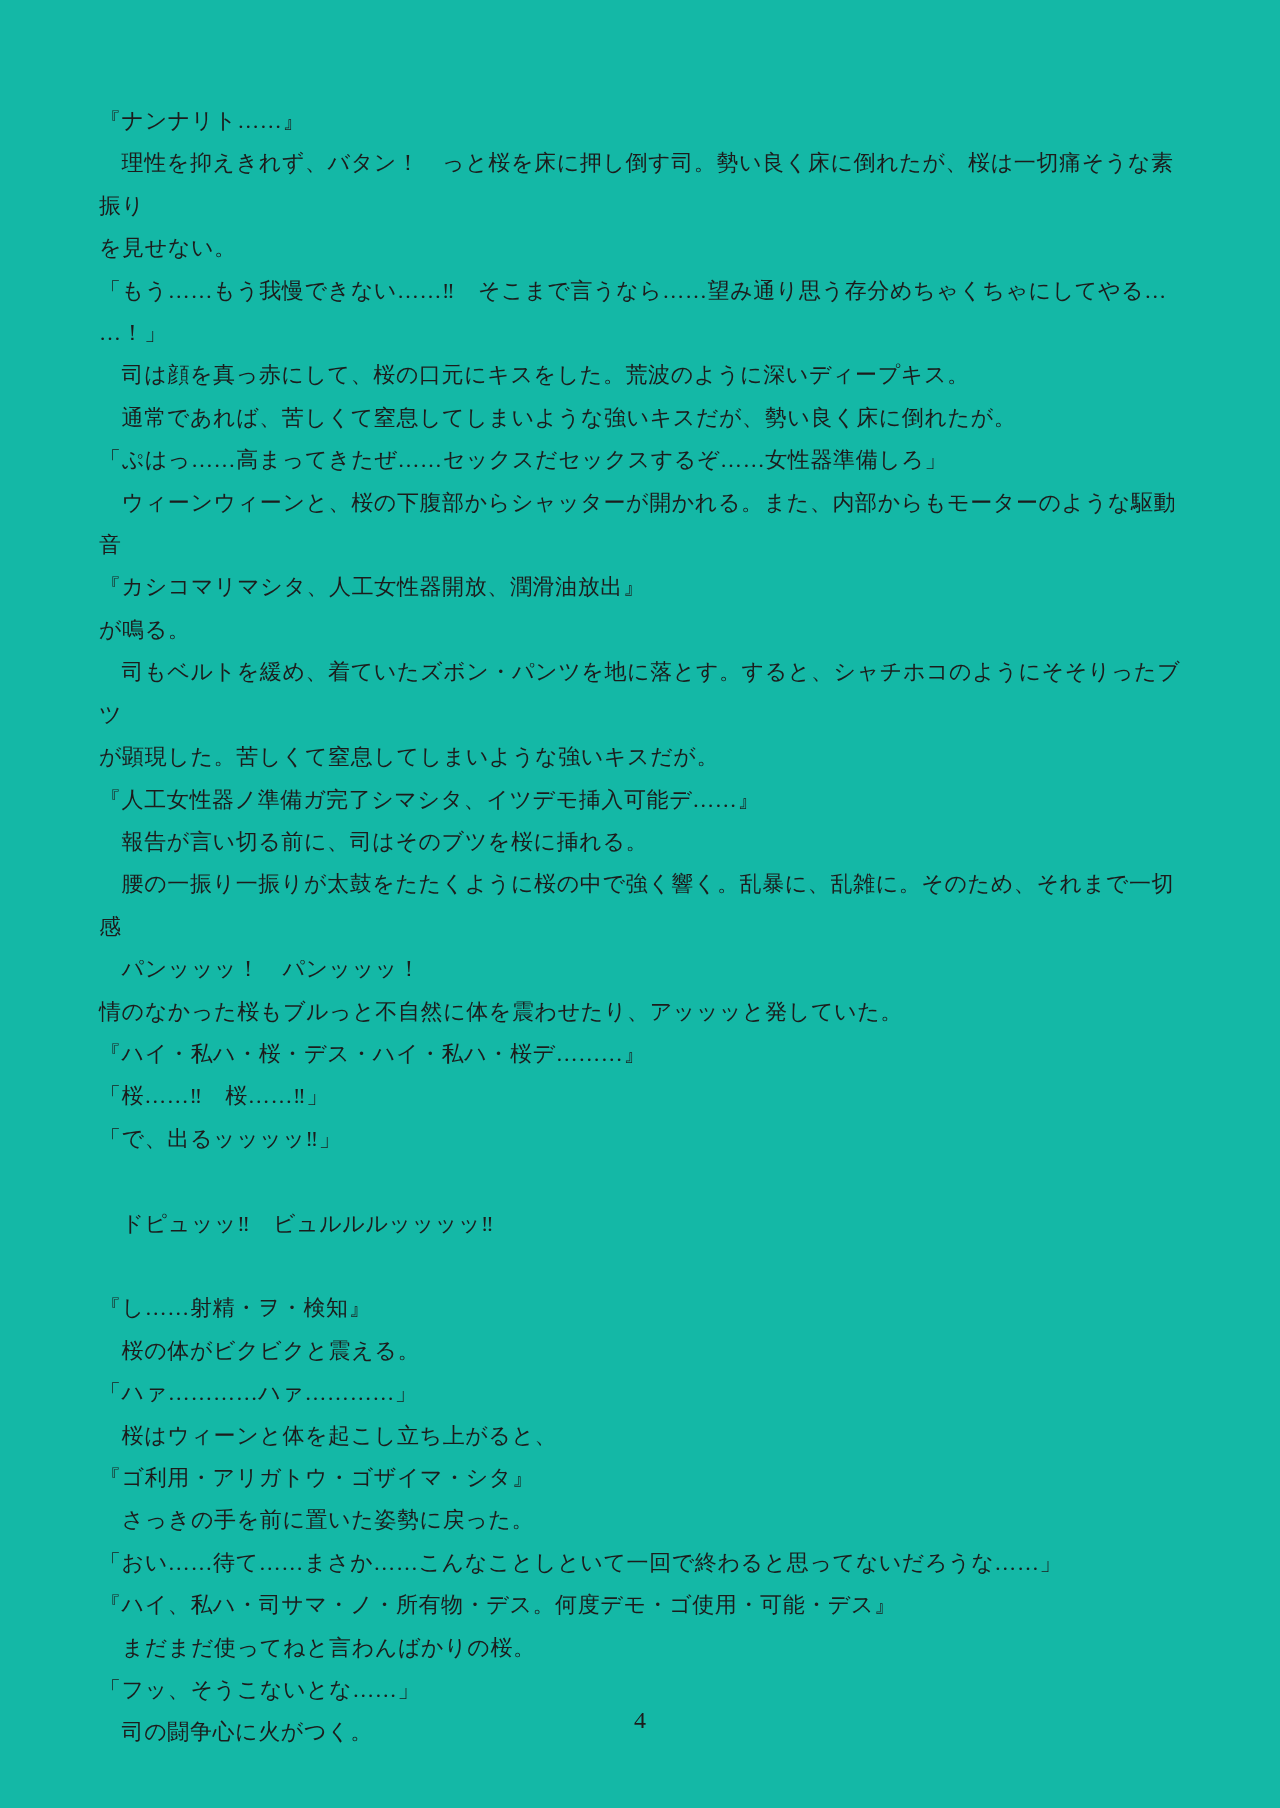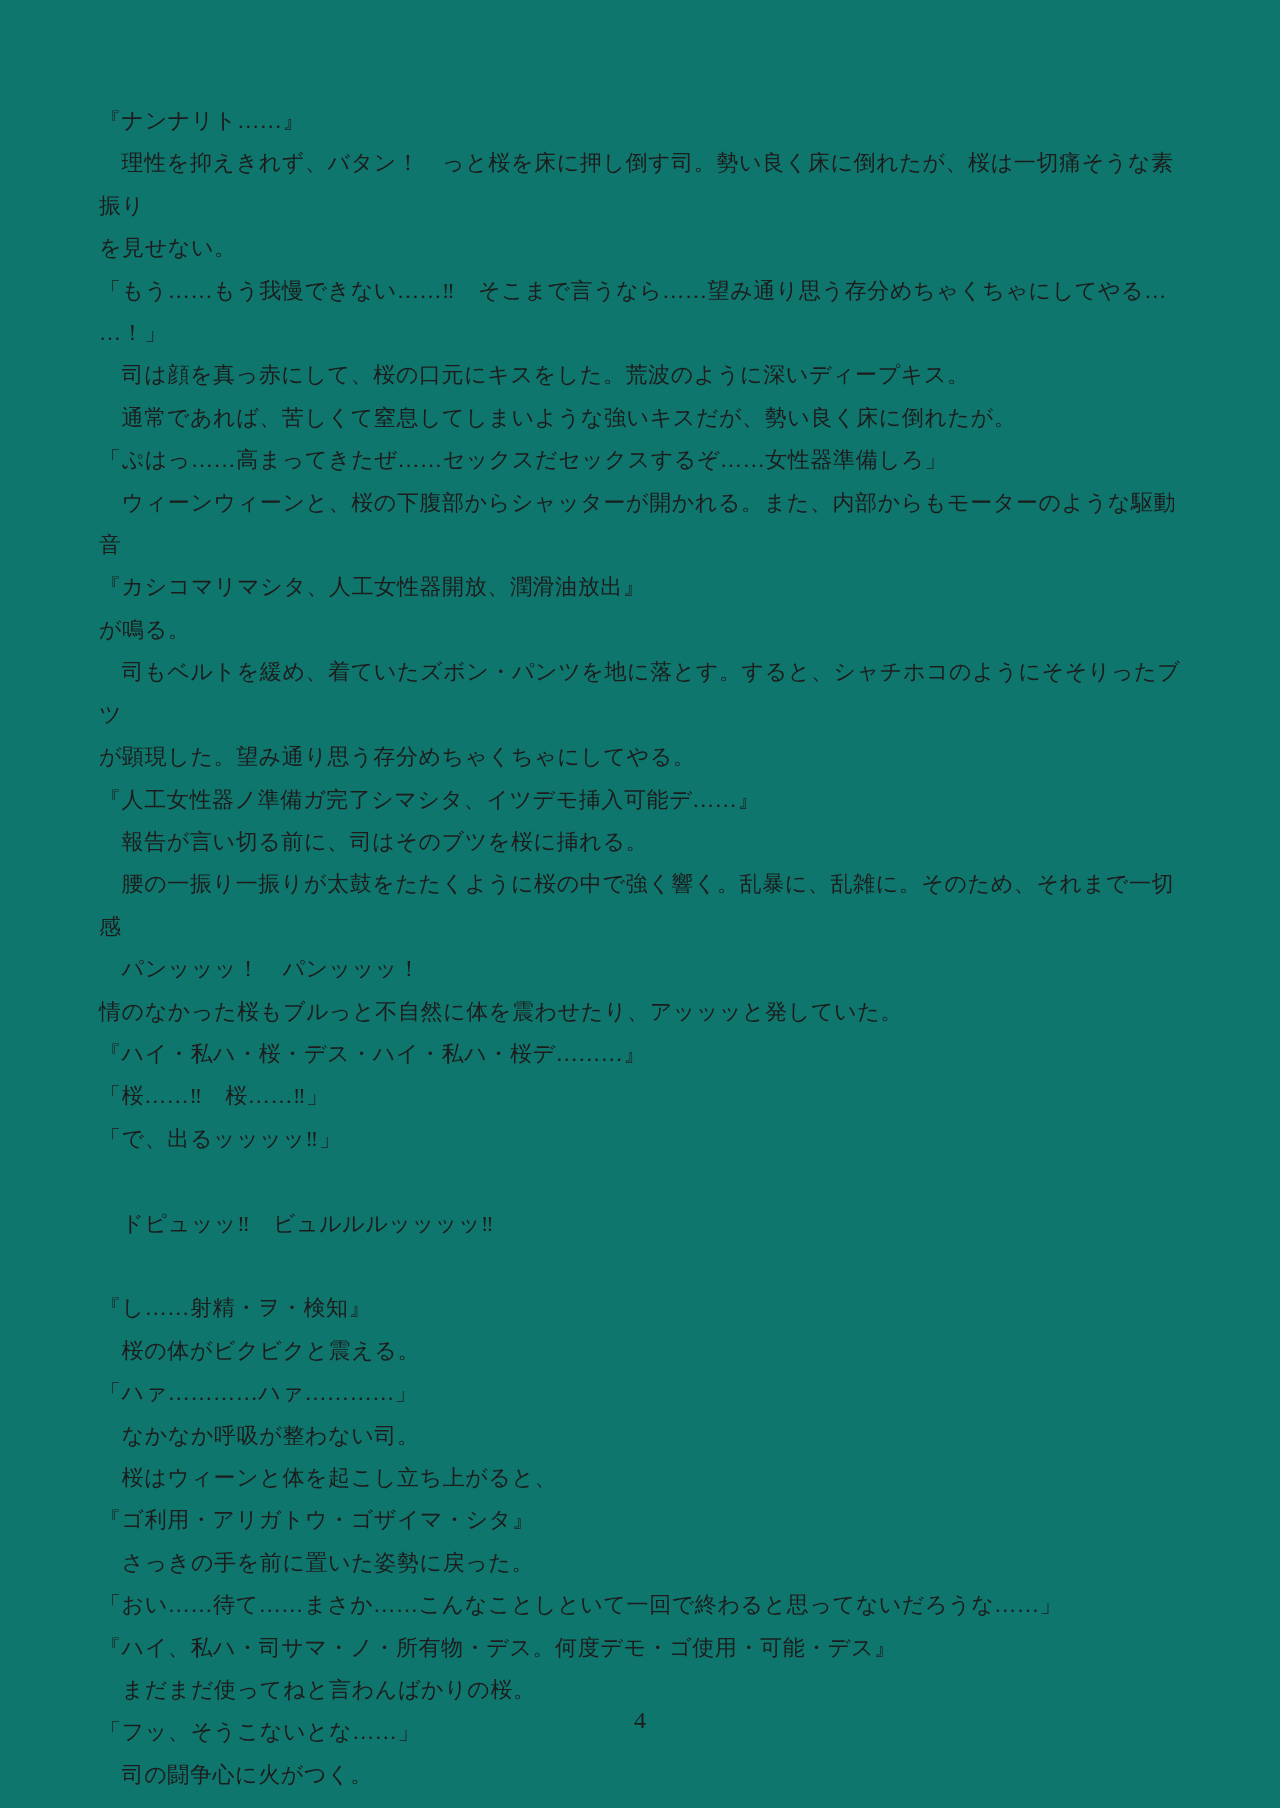--- a/index.html
+++ b/index.html
@@ -14,21 +14,21 @@
     overflow: hidden;
     font-family: "Liberation Serif", "DejaVu Serif", serif;
     color: #1c1c1c;
   }
   .page {
     position: absolute;
     left: 0;
     top: 0;
     width: 1280px;
     height: 1808px;
-    background: #0f766e;
+    background: #14b8a6;
   }
   .text-block {
     position: absolute;
     left: 99px;
     top: 100px;
     width: 1086px;
   }
   .doc-line {
     font-size: 22px;
     line-height: 42.4px;
@@ -59,36 +59,35 @@
       <div class="doc-line">を見せない。</div>
       <div class="doc-line">「もう……もう我慢できない……‼　そこまで言うなら……望み通り思う存分めちゃくちゃにしてやる…</div>
       <div class="doc-line">…！」</div>
       <div class="doc-line">　司は顔を真っ赤にして、桜の口元にキスをした。荒波のように深いディープキス。</div>
       <div class="doc-line">　通常であれば、苦しくて窒息してしまいような強いキスだが、勢い良く床に倒れたが。</div>
       <div class="doc-line">「ぷはっ……高まってきたぜ……セックスだセックスするぞ……女性器準備しろ」</div>
       <div class="doc-line">　ウィーンウィーンと、桜の下腹部からシャッターが開かれる。また、内部からもモーターのような駆動音</div>
       <div class="doc-line">『カシコマリマシタ、人工女性器開放、潤滑油放出』</div>
       <div class="doc-line">が鳴る。</div>
       <div class="doc-line">　司もベルトを緩め、着ていたズボン・パンツを地に落とす。すると、シャチホコのようにそそりったブツ</div>
-      <div class="doc-line">が顕現した。望み通り思う存分めちゃくちゃにしてやる。</div>
+      <div class="doc-line">が顕現した。苦しくて窒息してしまいような強いキスだが。</div>
       <div class="doc-line">『人工女性器ノ準備ガ完了シマシタ、イツデモ挿入可能デ……』</div>
       <div class="doc-line">　報告が言い切る前に、司はそのブツを桜に挿れる。</div>
       <div class="doc-line">　腰の一振り一振りが太鼓をたたくように桜の中で強く響く。乱暴に、乱雑に。そのため、それまで一切感</div>
       <div class="doc-line">　パンッッッ！　パンッッッ！</div>
       <div class="doc-line">情のなかった桜もブルっと不自然に体を震わせたり、アッッッと発していた。</div>
       <div class="doc-line">『ハイ・私ハ・桜・デス・ハイ・私ハ・桜デ………』</div>
       <div class="doc-line">「桜……‼　桜……‼」</div>
       <div class="doc-line">「で、出るッッッッ‼」</div>
       <div class="doc-line">&nbsp;</div>
       <div class="doc-line">　ドピュッッ‼　ビュルルルッッッッ‼</div>
       <div class="doc-line">&nbsp;</div>
       <div class="doc-line">『し……射精・ヲ・検知』</div>
       <div class="doc-line">　桜の体がビクビクと震える。</div>
       <div class="doc-line">「ハァ…………ハァ…………」</div>
-      <div class="doc-line">　なかなか呼吸が整わない司。</div>
       <div class="doc-line">　桜はウィーンと体を起こし立ち上がると、</div>
       <div class="doc-line">『ゴ利用・アリガトウ・ゴザイマ・シタ』</div>
       <div class="doc-line">　さっきの手を前に置いた姿勢に戻った。</div>
       <div class="doc-line">「おい……待て……まさか……こんなことしといて一回で終わると思ってないだろうな……」</div>
       <div class="doc-line">『ハイ、私ハ・司サマ・ノ・所有物・デス。何度デモ・ゴ使用・可能・デス』</div>
       <div class="doc-line">　まだまだ使ってねと言わんばかりの桜。</div>
       <div class="doc-line">「フッ、そうこないとな……」</div>
       <div class="doc-line">　司の闘争心に火がつく。</div>
     </div>
   <div class="page-number">4</div>

